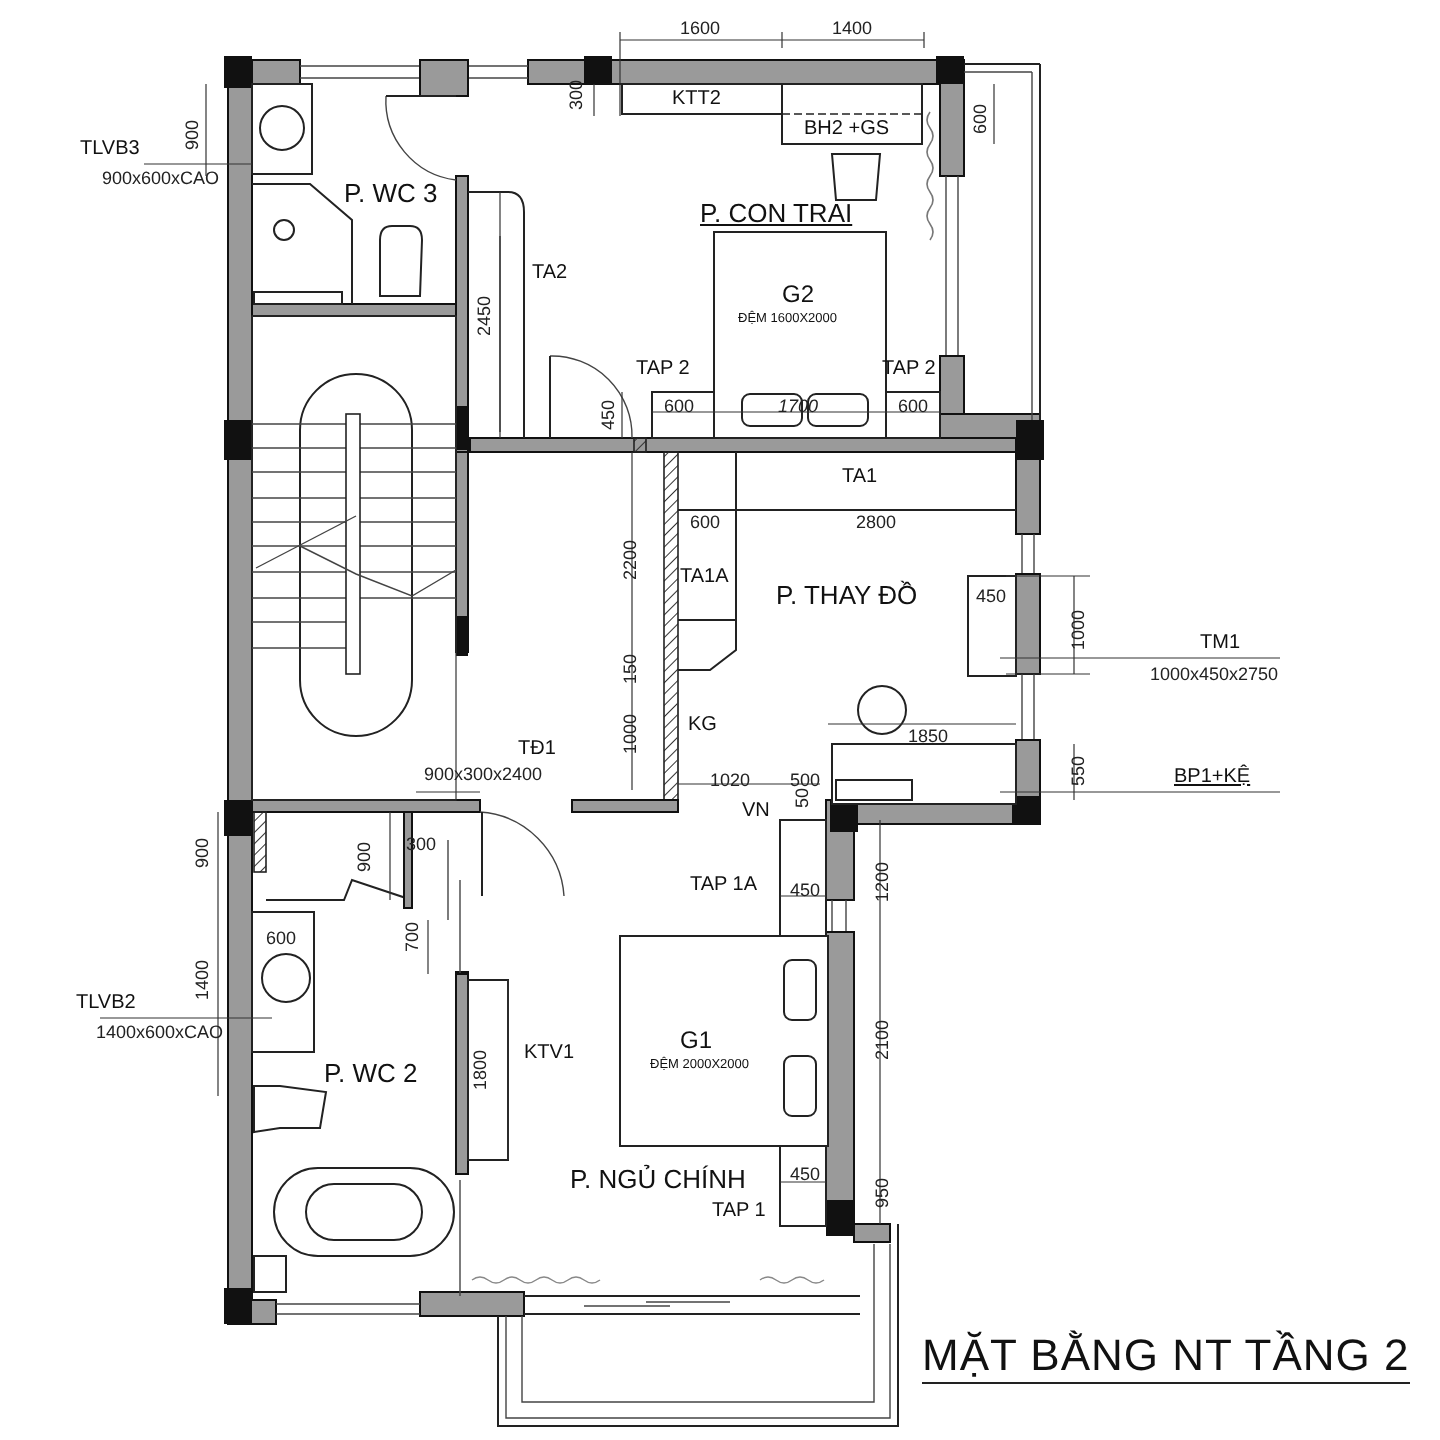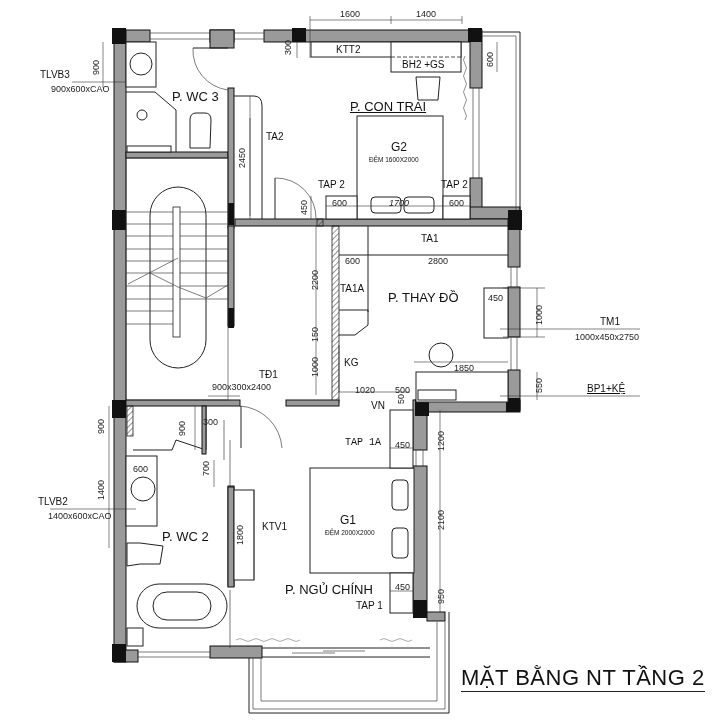--- a/index.html
+++ b/index.html
@@ -233,21 +233,21 @@
 <div class="lbl tag" style="left:402px;top:60px;">BH2 +GS</div>
 <div class="lbl tag" style="left:266px;top:132px;">TA2</div>
 <div class="lbl tag" style="left:391px;top:141px;font-size:12px;">G2</div>
 <div class="lbl sub" style="left:369px;top:157px;">ĐỆM 1600X2000</div>
 <div class="lbl tag" style="left:318px;top:180px;">TAP 2</div>
 <div class="lbl tag" style="left:441px;top:180px;">TAP 2</div>
 <div class="lbl tag" style="left:421px;top:234px;">TA1</div>
 <div class="lbl tag" style="left:340px;top:284px;">TA1A</div>
 <div class="lbl tag" style="left:344px;top:358px;">KG</div>
 <div class="lbl tag" style="left:371px;top:401px;">VN</div>
-<div class="lbl tag" style="left:345px;top:438px;font-family:Liberation Mono, monospace;">TAP 1A</div>
+<div class="lbl tag" style="left:345px;top:438px;">TAP 1A</div>
 <div class="lbl tag" style="left:340px;top:514px;font-size:12px;">G1</div>
 <div class="lbl sub" style="left:325px;top:530px;">ĐỆM 2000X2000</div>
 <div class="lbl tag" style="left:262px;top:522px;">KTV1</div>
 <div class="lbl tag" style="left:356px;top:601px;">TAP 1</div>
 
 <div class="lbl tag" style="left:40px;top:70px;">TLVB3</div>
 <div class="lbl dimt" style="left:32px;top:85px;margin-left:19px;">900x600xCAO</div>
 <div class="lbl tag" style="left:38px;top:497px;">TLVB2</div>
 <div class="lbl dimt" style="left:48px;top:512px;">1400x600xCAO</div>
 <div class="lbl tag" style="left:222px;top:370px;margin-left:37px;">TĐ1</div>

